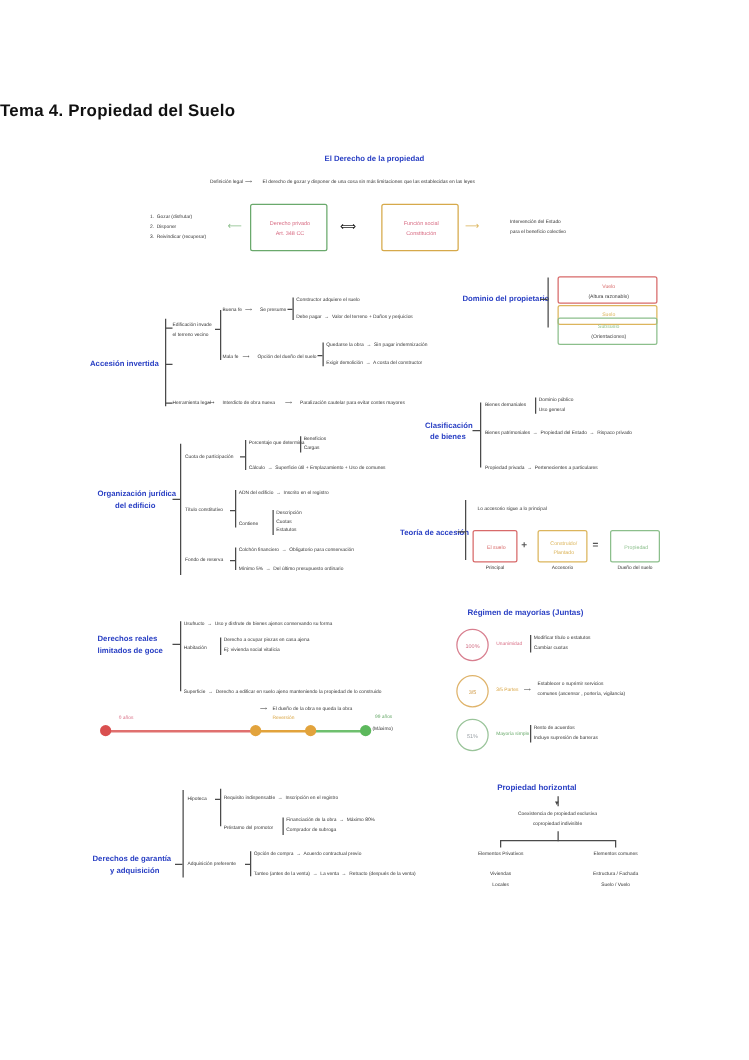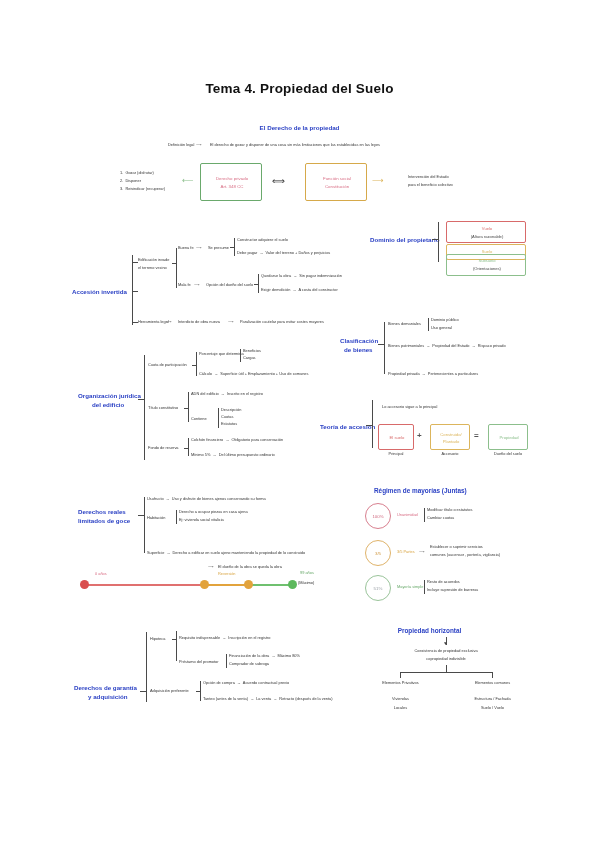--- a/index.html
+++ b/index.html
@@ -31,21 +31,21 @@
   .c-green{border:1px solid #9ac49a;color:#9aa0a6;}
   .dot{position:absolute;border-radius:50%;}
   .tl{position:absolute;height:1.6px;border-radius:2px;}
   .eqsym{position:absolute;font-size:8px;color:#555;font-weight:bold;}
 </style>
 </head>
 <body>
 
 <div class="page">
 
-  <div class="t title" style="left:0;top:81px;width:599px;text-align:center;">Tema 4. Propiedad del Suelo</div>
+  <div class="t title" style="left:0;top:81px;width:599px;text-align:left;">Tema 4. Propiedad del Suelo</div>
 
   <div class="t hdr" style="left:0;top:124px;width:599px;text-align:center;">El Derecho de la propiedad</div>
 
   <div class="t sm" style="left:168px;top:143px;">Definición legal</div>
   <div class="t sm" style="left:196px;top:143px;color:#444;">⟶</div>
   <div class="t sm" style="left:210px;top:143px;">El derecho de gozar y disponer de una cosa sin más limitaciones que las establecidas en las leyes</div>
 
   <div class="t sm" style="left:120px;top:171px;">1.  Gozar (disfrutar)</div>
   <div class="t sm" style="left:120px;top:179px;">2.  Disponer</div>
   <div class="t sm" style="left:120px;top:187px;">3.  Reivindicar (recuperar)</div>

